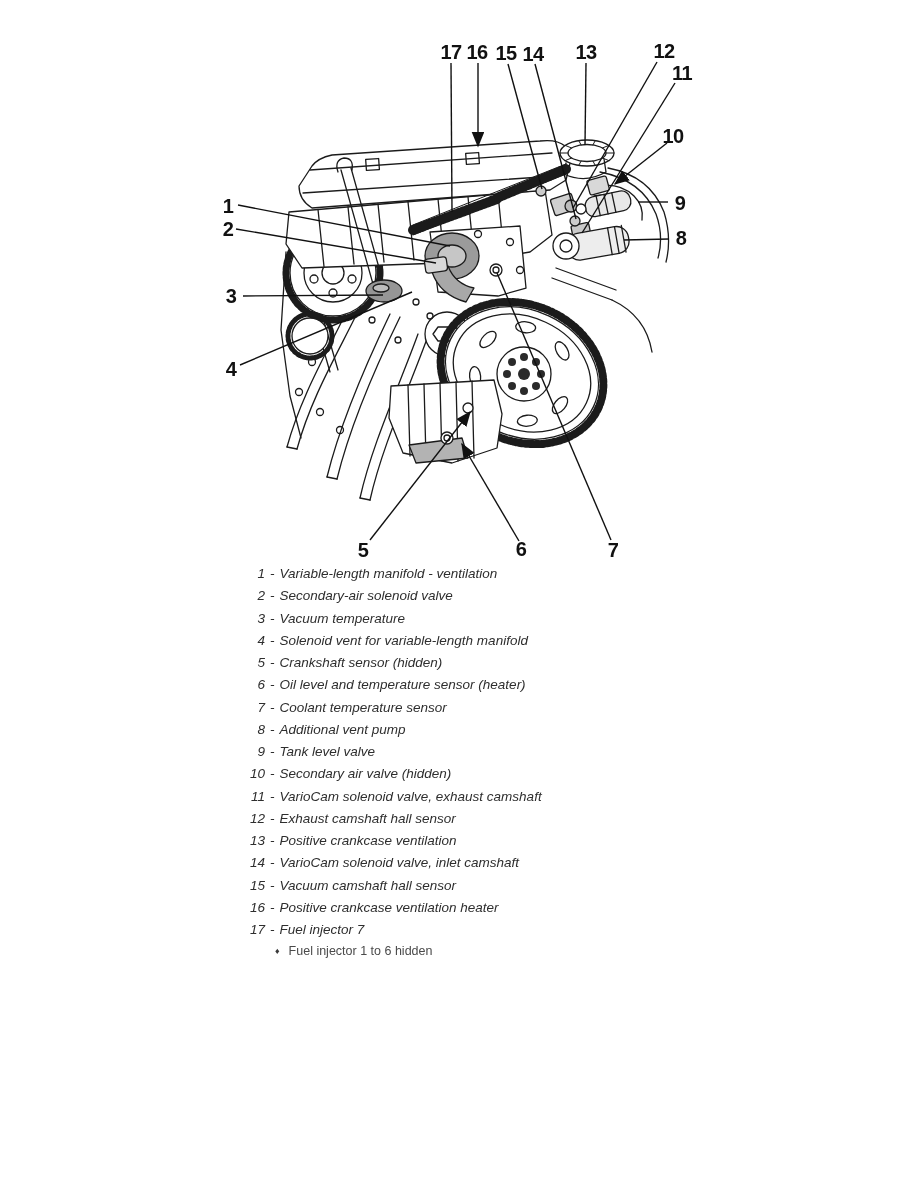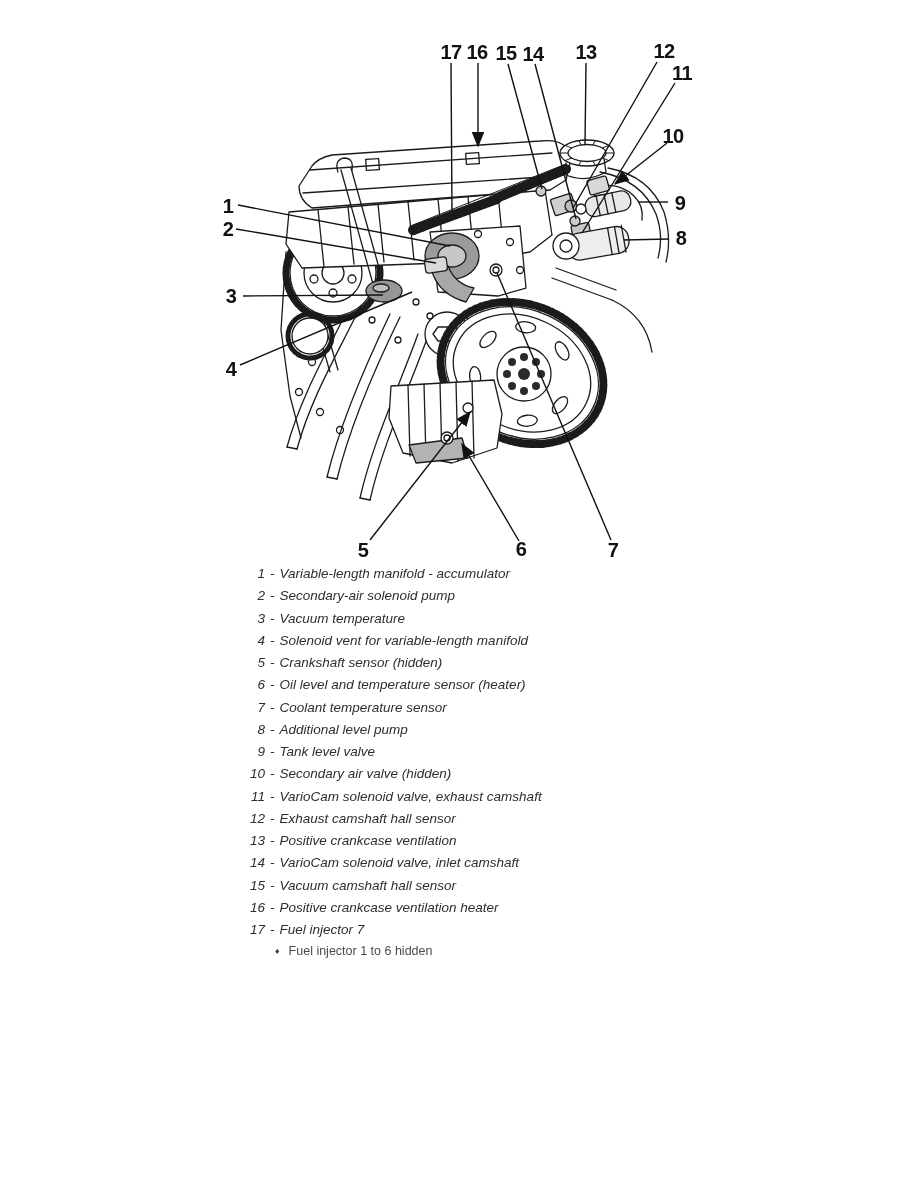--- a/index.html
+++ b/index.html
@@ -268,26 +268,26 @@
     <div class="callout" style="left:586px;top:52px">13</div>
     <div class="callout" style="left:533px;top:54px">14</div>
     <div class="callout" style="left:506px;top:53px">15</div>
     <div class="callout" style="left:477px;top:52px">16</div>
     <div class="callout" style="left:451px;top:52px">17</div>
 
     <div class="legend">
       <div class="legend-row">
           <span class="lnum">1</span>
           <span class="ldash">-</span>
-          <span class="llabel">Variable-length manifold - accumulator</span>
+          <span class="llabel">Variable-length manifold - ventilation</span>
         </div>
       <div class="legend-row">
           <span class="lnum">2</span>
           <span class="ldash">-</span>
-          <span class="llabel">Secondary-air solenoid pump</span>
+          <span class="llabel">Secondary-air solenoid valve</span>
         </div>
       <div class="legend-row">
           <span class="lnum">3</span>
           <span class="ldash">-</span>
           <span class="llabel">Vacuum temperature</span>
         </div>
       <div class="legend-row">
           <span class="lnum">4</span>
           <span class="ldash">-</span>
           <span class="llabel">Solenoid vent for variable-length manifold</span>
@@ -303,21 +303,21 @@
           <span class="llabel">Oil level and temperature sensor (heater)</span>
         </div>
       <div class="legend-row">
           <span class="lnum">7</span>
           <span class="ldash">-</span>
           <span class="llabel">Coolant temperature sensor</span>
         </div>
       <div class="legend-row">
           <span class="lnum">8</span>
           <span class="ldash">-</span>
-          <span class="llabel">Additional level pump</span>
+          <span class="llabel">Additional vent pump</span>
         </div>
       <div class="legend-row">
           <span class="lnum">9</span>
           <span class="ldash">-</span>
           <span class="llabel">Tank level valve</span>
         </div>
       <div class="legend-row">
           <span class="lnum">10</span>
           <span class="ldash">-</span>
           <span class="llabel">Secondary air valve (hidden)</span>

